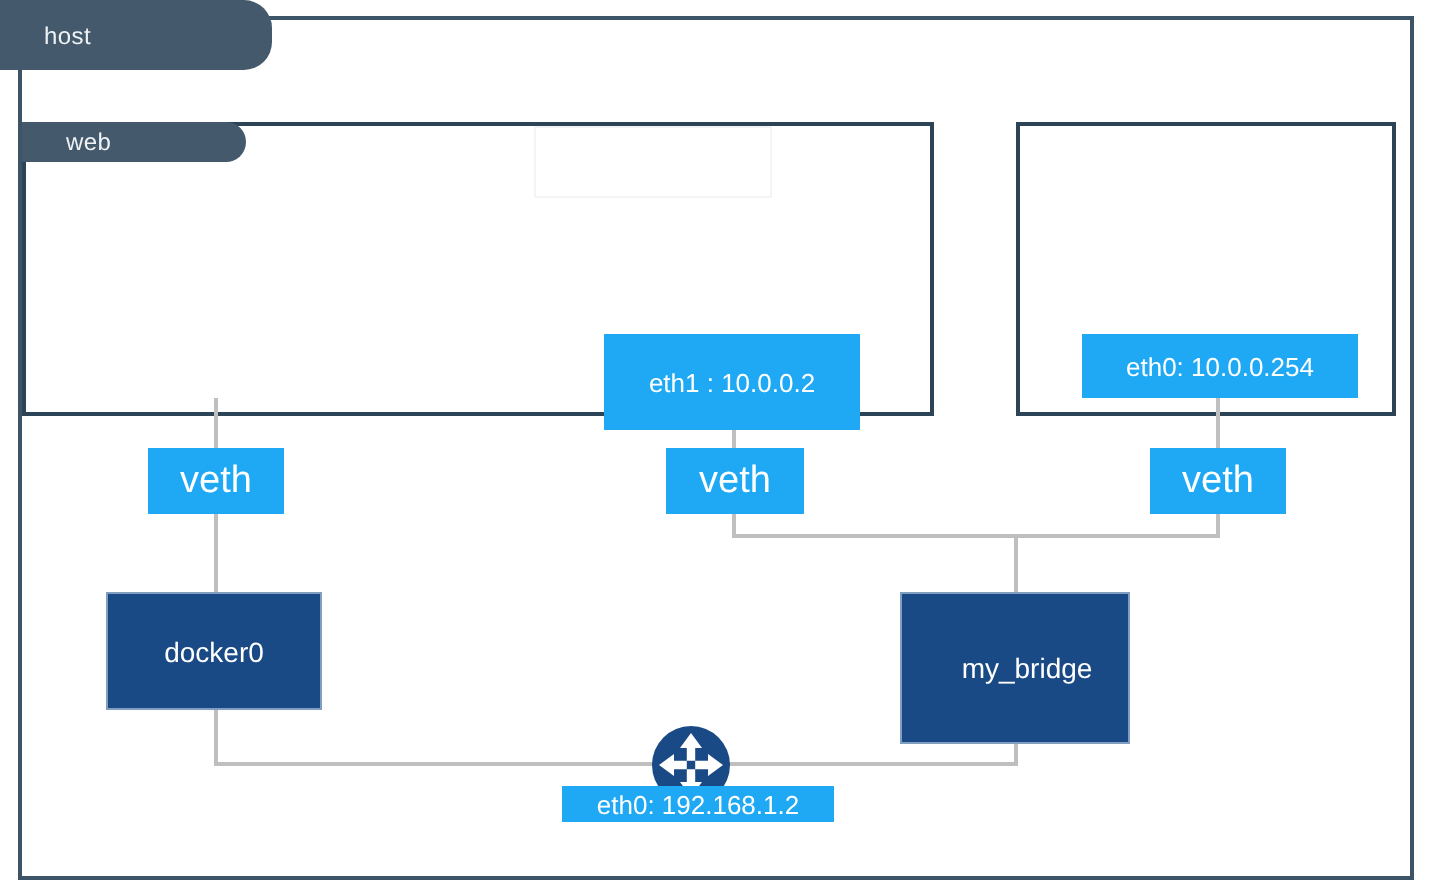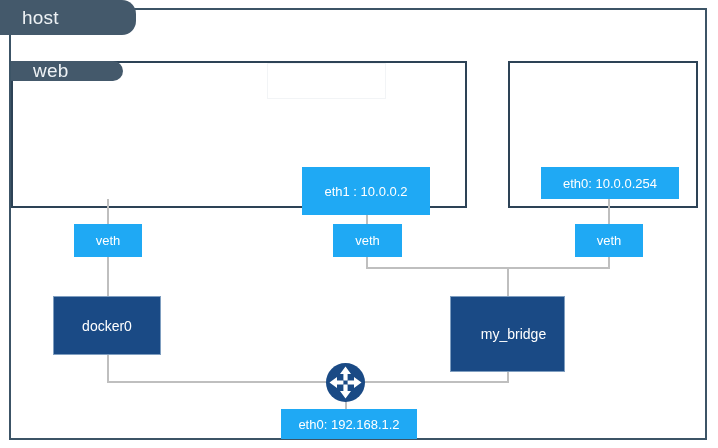--- a/index.html
+++ b/index.html
@@ -37,21 +37,21 @@
     box-sizing: border-box;
     background: #44596b;
     border-top-right-radius: 14px;
     border-bottom-right-radius: 14px;
     color: #eef2f5;
     display: flex;
     align-items: center;
   }
   .tab-label {
     padding-left: 22px;
-    font-size: 19px;
+    font-size: 12px;
     letter-spacing: 0.2px;
     white-space: nowrap;
   }
   .tab-host {
     left: 0px;
     top: 0px;
     width: 136px;
     height: 35px;
   }
   .tab-web {
@@ -118,33 +118,33 @@
     font-size: 13px;
     white-space: nowrap;
   }
   .node-iface {
     background: #1fa9f4;
     border: 1px solid #1fa9f4;
   }
   .node-veth {
     background: #1fa9f4;
     border: 1px solid #1fa9f4;
-    font-size: 13px;
+    font-size: 19px;
   }
   .node-bridge {
     background: #1a4a85;
     border: 1px solid #7f9ec0;
     font-size: 14px;
   }
 
   
   .if-web-eth0   { left: 44px;  top: 167px; width: 136px; height: 32px; }
   .if-web-eth1   { left: 302px; top: 167px; width: 128px; height: 48px; }
   .if-db-eth0    { left: 541px; top: 167px; width: 138px; height: 32px; }
-  .if-host-eth0  { left: 281px; top: 409px; width: 136px; height: 30px; }
+  .if-host-eth0  { left: 281px; top: 393px; width: 136px; height: 18px; }
 
   .veth-left   { left: 74px;  top: 224px; width: 68px; height: 33px; }
   .veth-mid    { left: 333px; top: 224px; width: 69px; height: 33px; }
   .veth-right  { left: 575px; top: 224px; width: 68px; height: 33px; }
 
   .br-docker0   { left: 53px;  top: 296px; width: 108px; height: 59px; }
   .br-mybridge  { left: 450px; top: 296px; width: 115px; height: 76px; padding-left: 12px; }
 
   
   .router {

